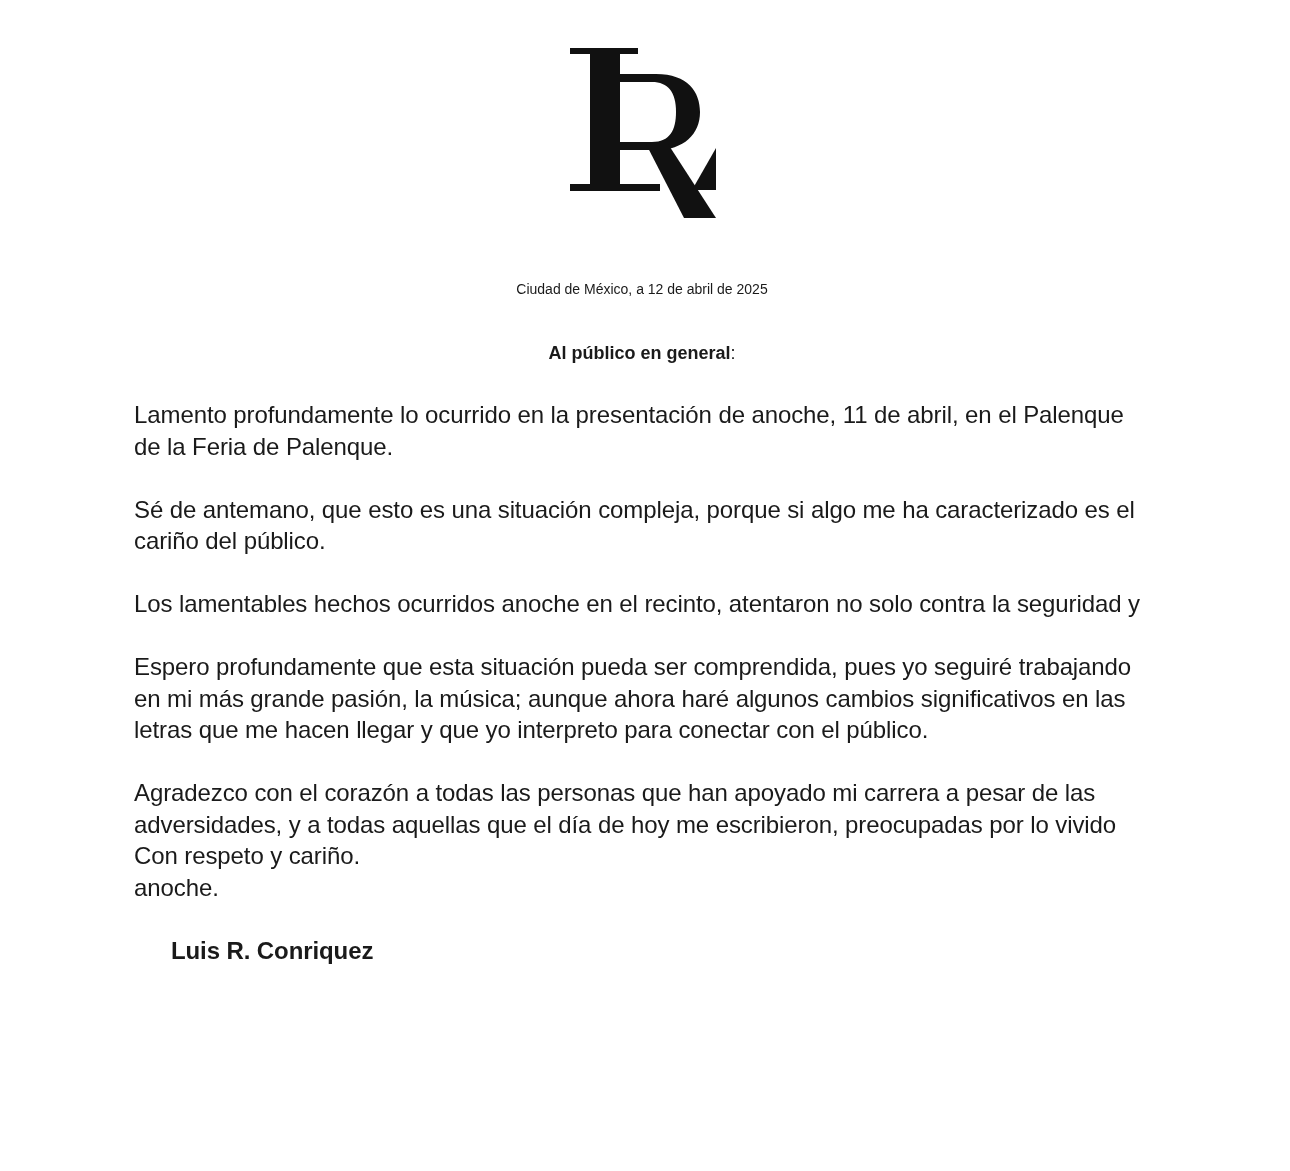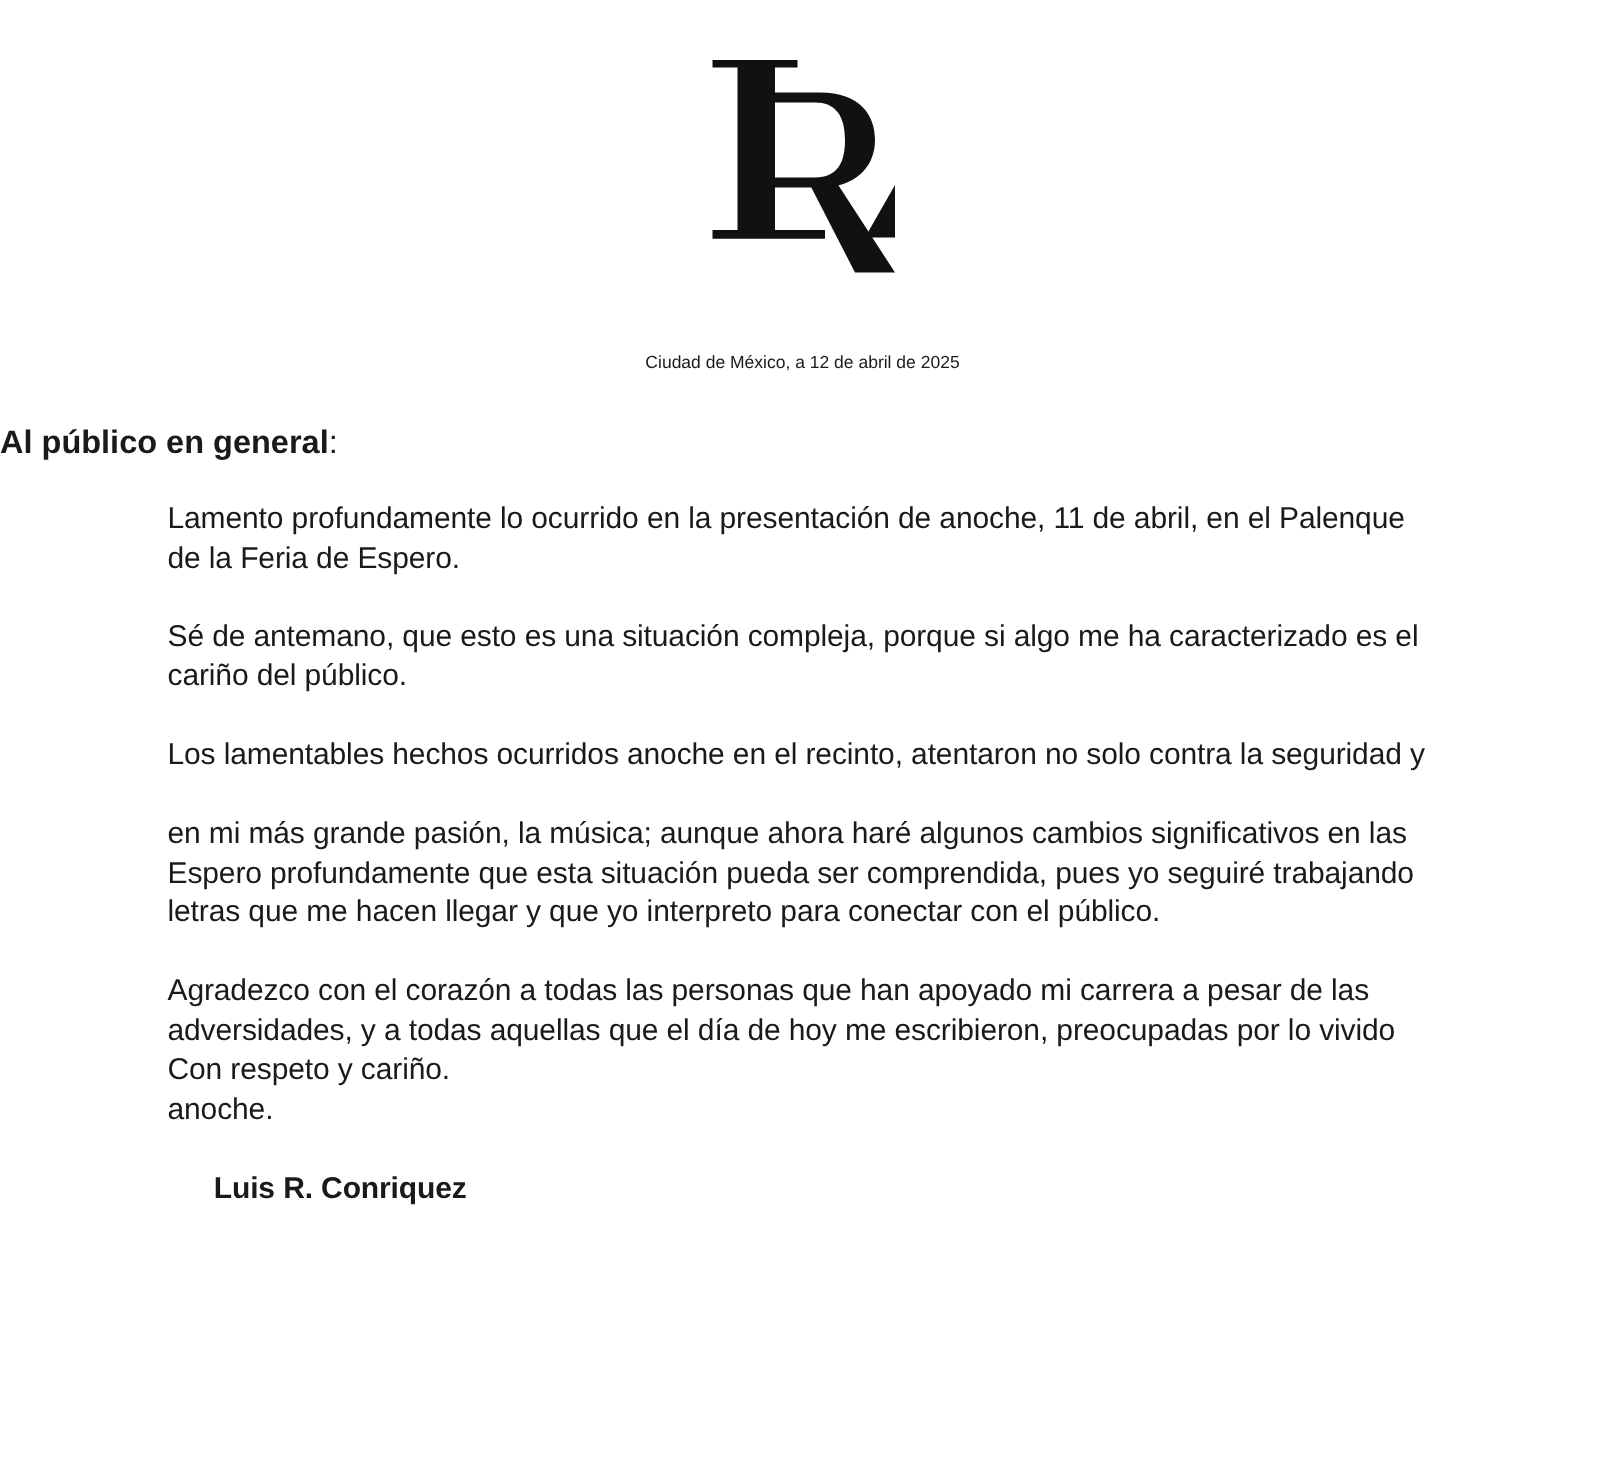--- a/index.html
+++ b/index.html
@@ -30,21 +30,22 @@
       width: 1284px;
       text-align: center;
       font-size: 14px;
       line-height: 28px;
     }
     .salutation {
       position: absolute;
       top: 339px;
       left: 0;
       width: 1284px;
-      font-size: 26px;
+      text-align: center;
+      font-size: 18px;
       line-height: 28px;
       font-weight: bold;
     }
     .salutation .colon { font-weight: normal; }
     .body-text {
       position: absolute;
       left: 134px;
       top: 399px;
       width: 1030px;
       font-size: 24px;
@@ -80,32 +81,32 @@
   </svg>
 </div>
 
 <div class="date">Ciudad de México, a 12 de abril de 2025</div>
 
 <div class="salutation"><span>Al público en general</span><span class="colon">:</span></div>
 
 <div class="body-text">
   <p class="para">
     <span class="line">Lamento profundamente lo ocurrido en la presentación de anoche, 11 de abril, en el Palenque</span>
-    <span class="line">de la Feria de Espero.</span>
+    <span class="line">de la Feria de Palenque.</span>
   </p>
   <p class="para">
     <span class="line">Sé de antemano, que esto es una situación compleja, porque si algo me ha caracterizado es el</span>
     <span class="line">cariño del público.</span>
   </p>
   <p class="para">
     <span class="line">Los lamentables hechos ocurridos anoche en el recinto, atentaron no solo contra la seguridad y</span>
   </p>
   <p class="para">
+    <span class="line">Espero profundamente que esta situación pueda ser comprendida, pues yo seguiré trabajando</span>
     <span class="line">en mi más grande pasión, la música; aunque ahora haré algunos cambios significativos en las</span>
-    <span class="line">Espero profundamente que esta situación pueda ser comprendida, pues yo seguiré trabajando</span>
     <span class="line">letras que me hacen llegar y que yo interpreto para conectar con el público.</span>
   </p>
   <p class="para tight">
     <span class="line">Agradezco con el corazón a todas las personas que han apoyado mi carrera a pesar de las</span>
     <span class="line">adversidades, y a todas aquellas que el día de hoy me escribieron, preocupadas por  lo vivido</span>
     <span class="line">Con respeto y cariño.</span>
     <span class="line">anoche.</span>
   </p>
   <div class="signature">Luis R. Conriquez</div>
 </div>

